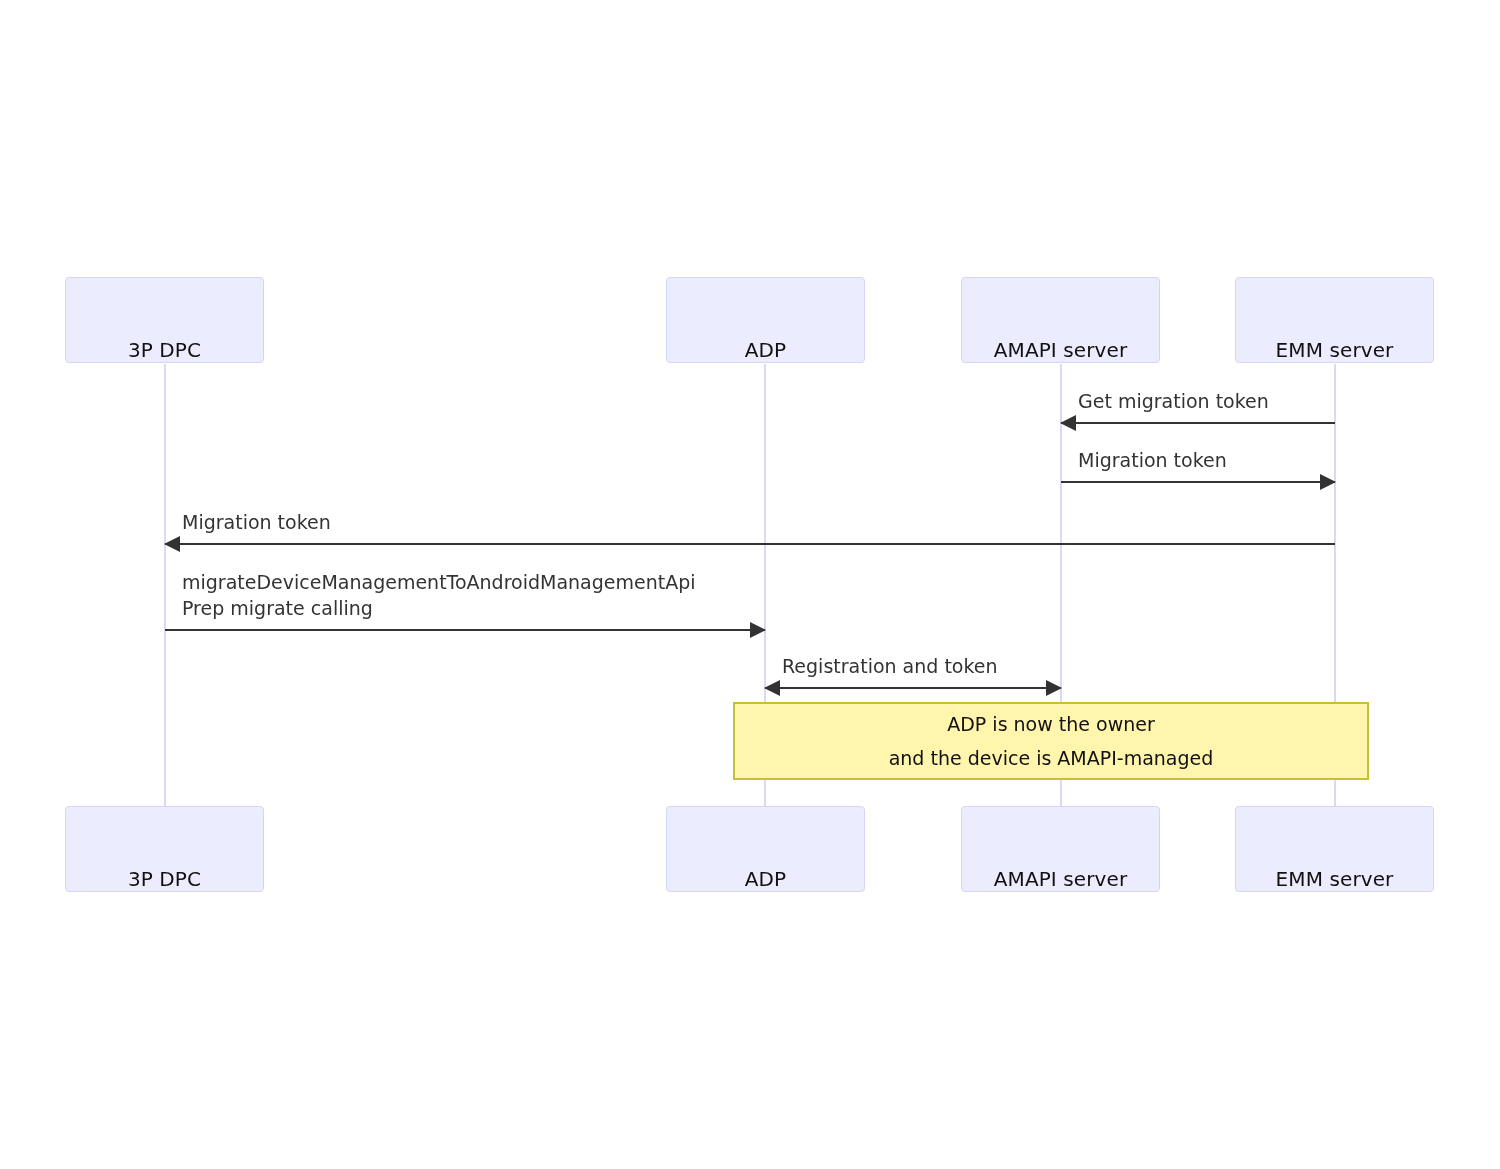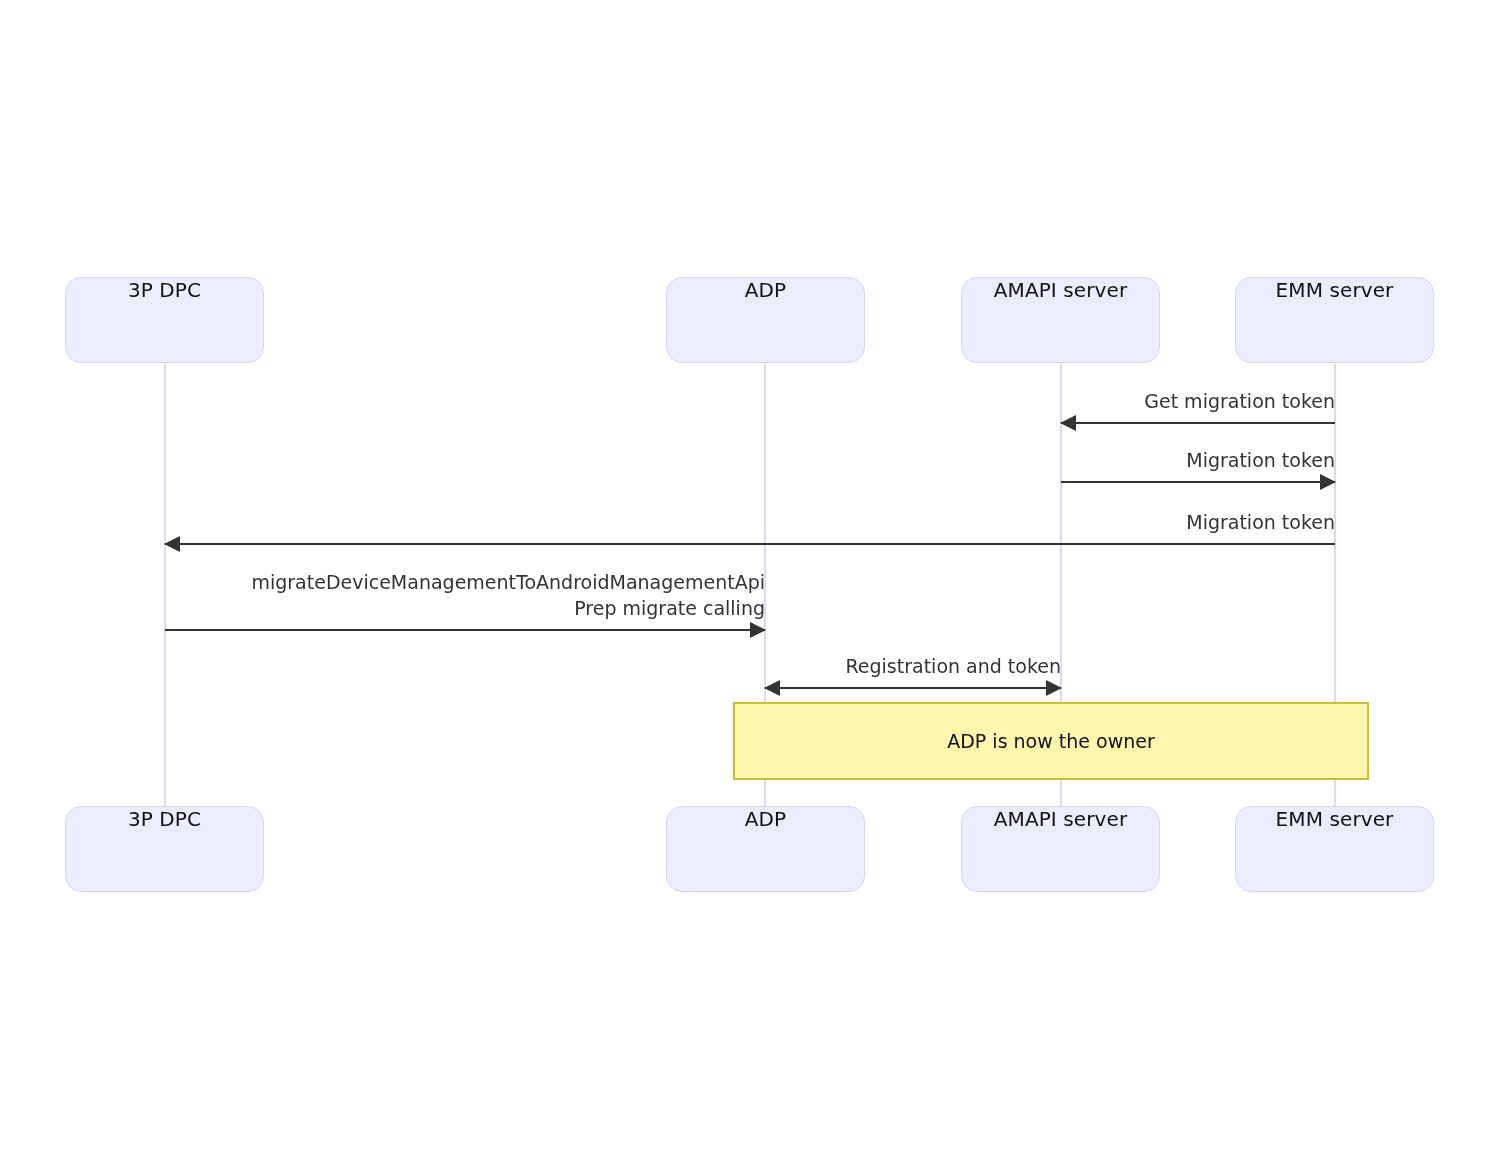--- a/index.html
+++ b/index.html
@@ -19,23 +19,23 @@
     height: 1169px;
     background: #ffffff;
   }
 
   
   .participant {
     position: absolute;
     box-sizing: border-box;
     background: #ececff;
     border: 1px solid #d7d5f5;
-    border-radius: 16px;
+    border-radius: 4px;
     display: flex;
-    align-items: flex-start;
+    align-items: flex-end;
     justify-content: center;
     color: #111111;
     font-size: 20px;
     letter-spacing: 0.1px;
     z-index: 3;
   }
 
   
   .lifeline {
     position: absolute;
@@ -71,21 +71,21 @@
     border-left: 16px solid #333333;
   }
   .arrowhead.left {
     left: -1px;
     border-right: 16px solid #333333;
   }
   .msg-label {
     position: absolute;
     left: 17px;
     right: 0;
-    text-align: right;
+    text-align: left;
     color: #333333;
     font-size: 19px;
     line-height: 26px;
     white-space: nowrap;
     z-index: 4;
   }
   .msg-label.one-line { top: -34px; }
   .msg-label.two-line { top: -60px; }
 
   
@@ -157,20 +157,21 @@
 
   <div class="msg" style="left:765px; top:687px; width:296px;">
     <div class="line"></div>
     <div class="arrowhead left"></div>
     <div class="arrowhead right"></div>
     <div class="msg-label one-line">Registration and token</div>
   </div>
 
   <div class="note" style="left:733px; top:702px; width:636px; height:78px;">
     <div>ADP is now the owner</div>
+    <div>and the device is AMAPI-managed</div>
   </div>
 
   <div class="participant" style="left:65px; top:806px; width:199px; height:86px;">
     <span>3P DPC</span>
   </div>
   <div class="participant" style="left:666px; top:806px; width:199px; height:86px;">
     <span>ADP</span>
   </div>
   <div class="participant" style="left:961px; top:806px; width:199px; height:86px;">
     <span>AMAPI server</span>

